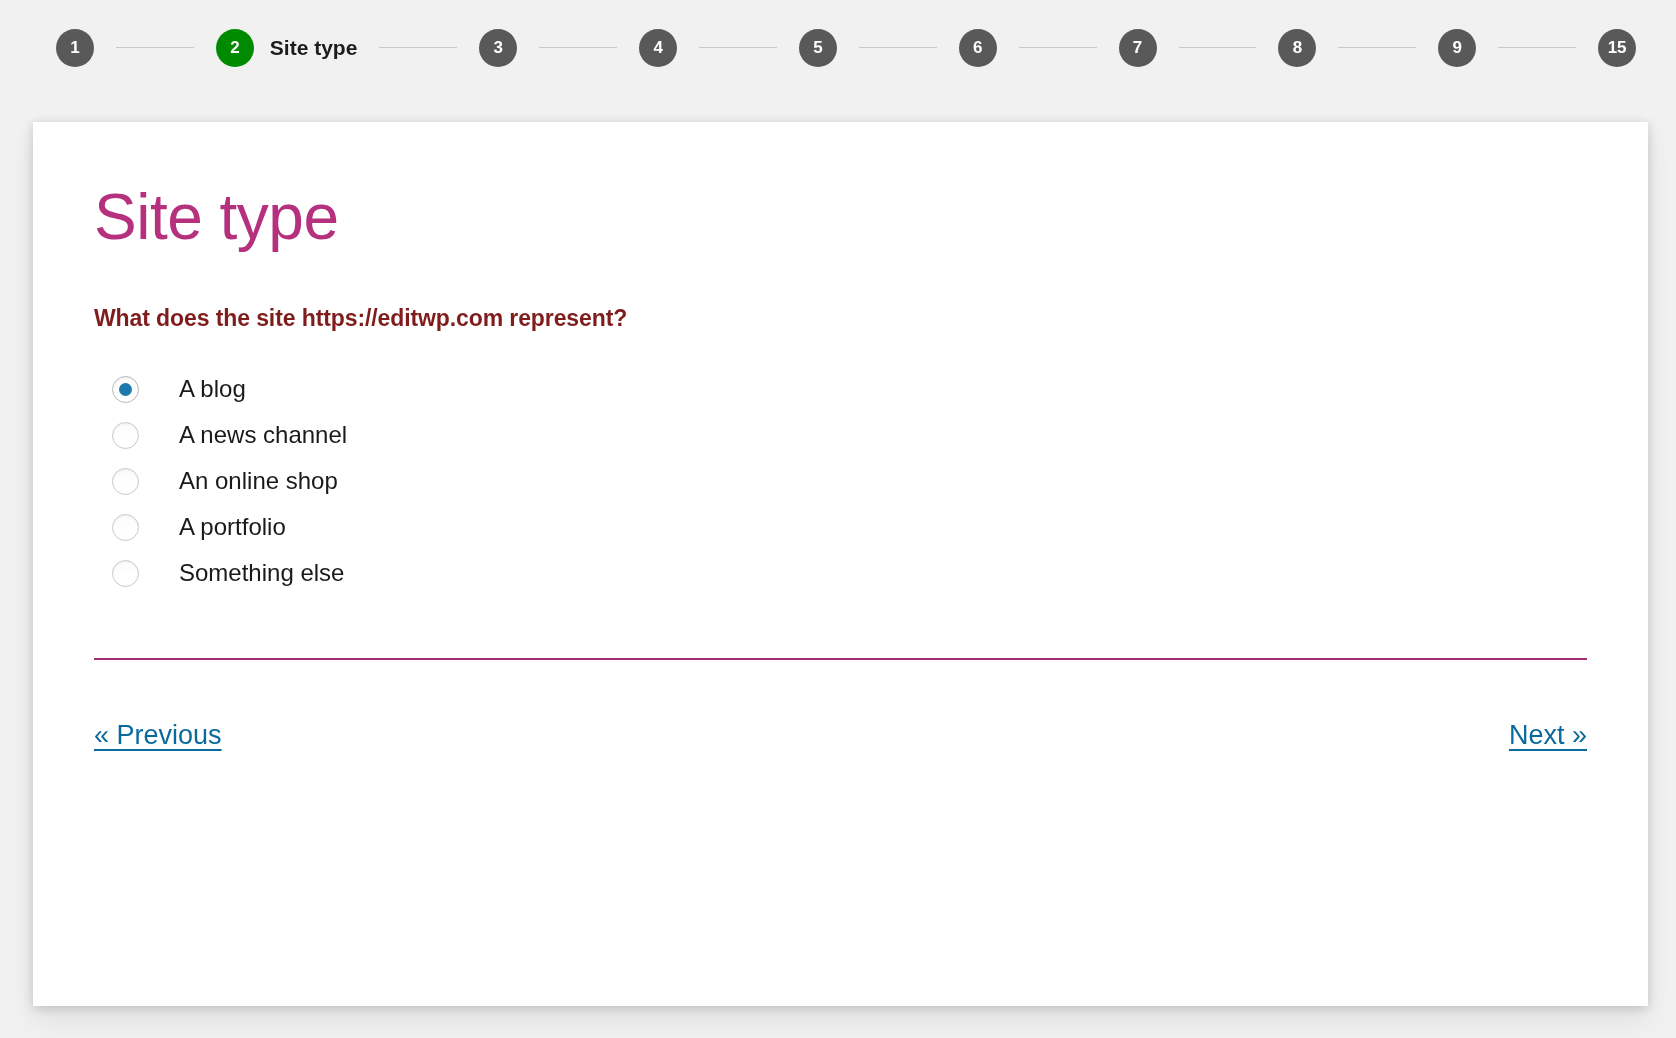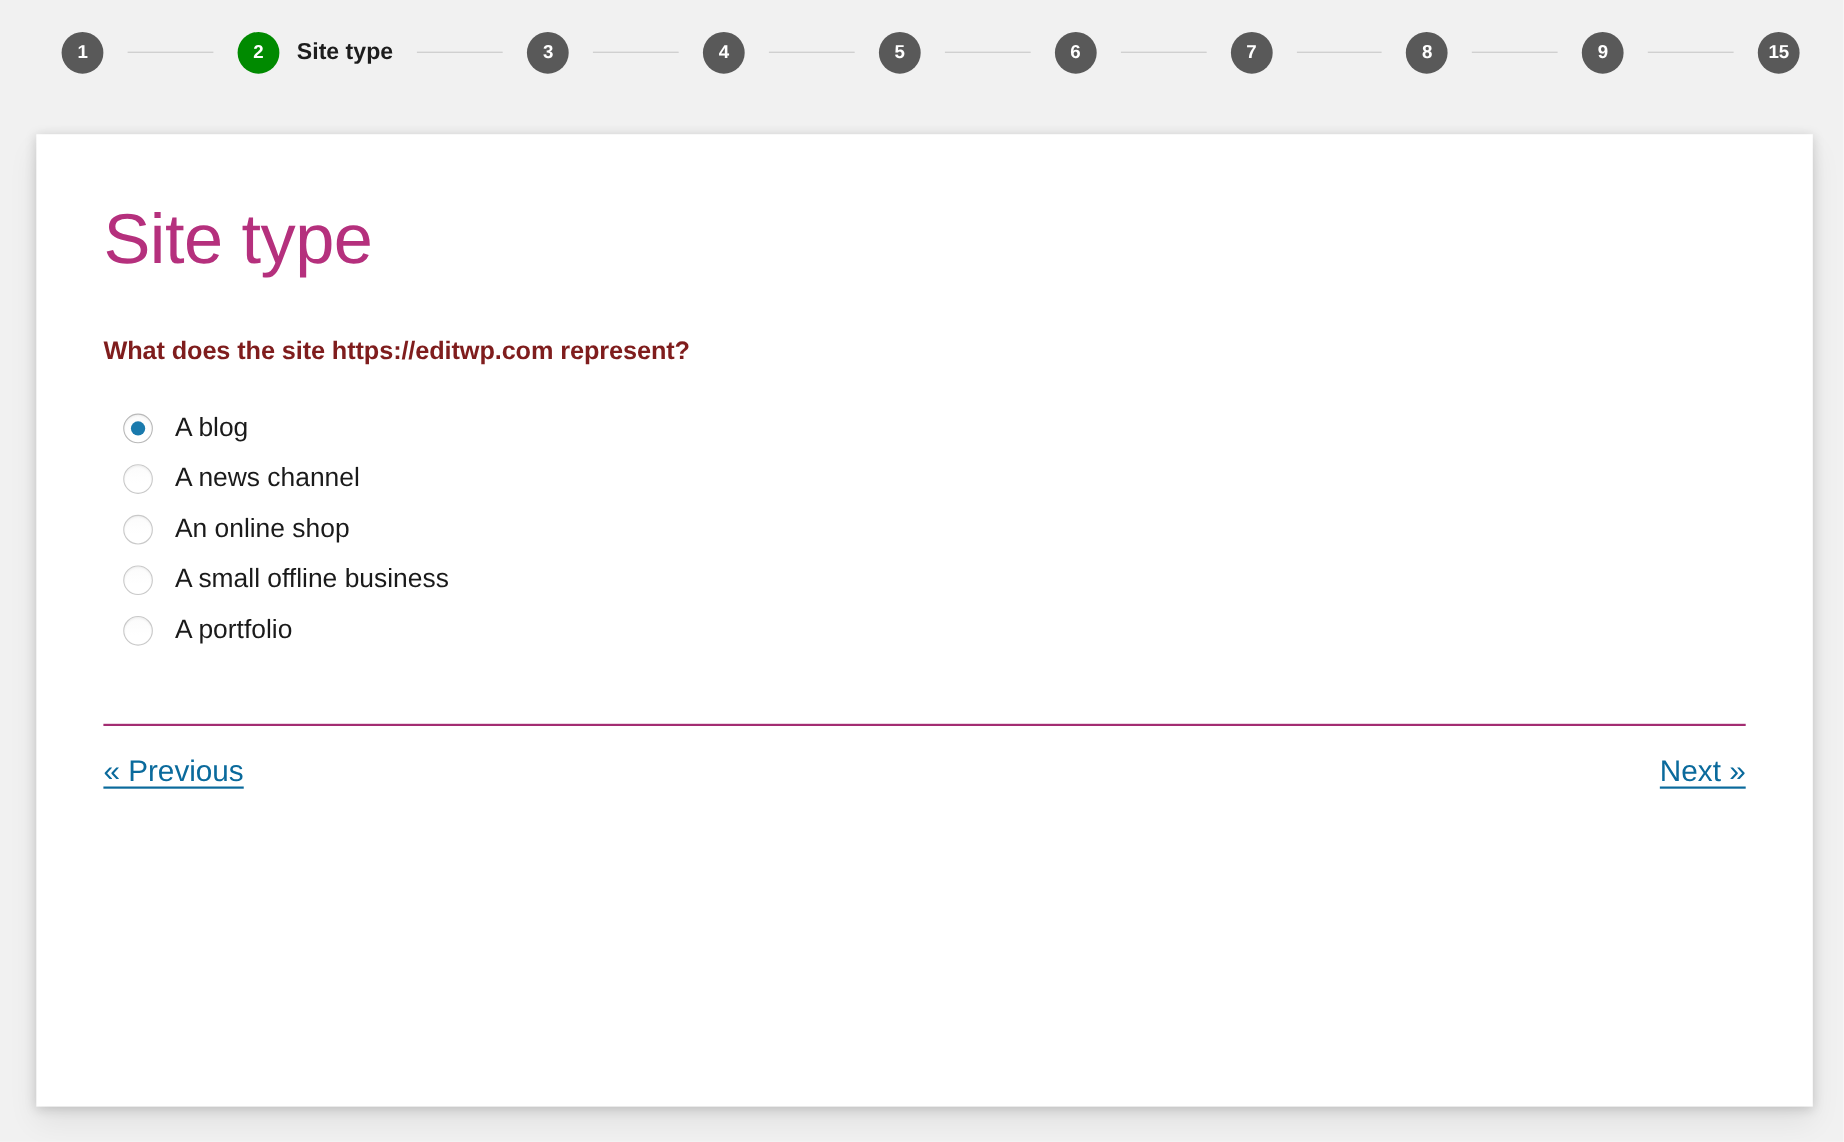--- a/index.html
+++ b/index.html
@@ -92,20 +92,21 @@
     letter-spacing: -0.1px;
   }
 
   
   .options { margin-top: 34px; }
   .option {
     display: flex;
     align-items: center;
     height: 46px;
     cursor: pointer;
+    gap: 20px;
   }
   .radio {
     width: 27px; height: 27px;
     border-radius: 50%;
     border: 1px solid #c9c9c9;
     background: linear-gradient(180deg, #fbfbfb 0%, #ffffff 65%);
     box-shadow: inset 0 1px 2px rgba(0,0,0,0.06);
     flex: 0 0 auto;
     margin-left: 18px;
     position: relative;
@@ -127,21 +128,21 @@
     white-space: nowrap;
   }
 
   
   .divider {
     margin-top: 62px;
     height: 2px;
     background: #a32d72;
   }
   .nav {
-    margin-top: 26px;
+    margin-top: 60px;
     display: flex;
     align-items: center;
     justify-content: space-between;
   }
   .nav-link {
     font-size: 27px;
     color: #0a6a9c;
     text-decoration: underline;
     text-decoration-thickness: 2px;
     text-underline-offset: 5px;
@@ -210,25 +211,25 @@
         <div class="option">
           <span class="radio"></span>
           <span class="option-label">A news channel</span>
         </div>
         <div class="option">
           <span class="radio"></span>
           <span class="option-label">An online shop</span>
         </div>
         <div class="option">
           <span class="radio"></span>
-          <span class="option-label">A small offline business</span>
-        </div>
-        <div class="option">
-          <span class="radio"></span>
           <span class="option-label">A portfolio</span>
+        </div>
+        <div class="option">
+          <span class="radio"></span>
+          <span class="option-label">Something else</span>
         </div>
       </div>
 
     <div class="divider"></div>
 
     <div class="nav">
       <span class="nav-link">« Previous</span>
       <span class="nav-link">Next »</span>
     </div>
 

